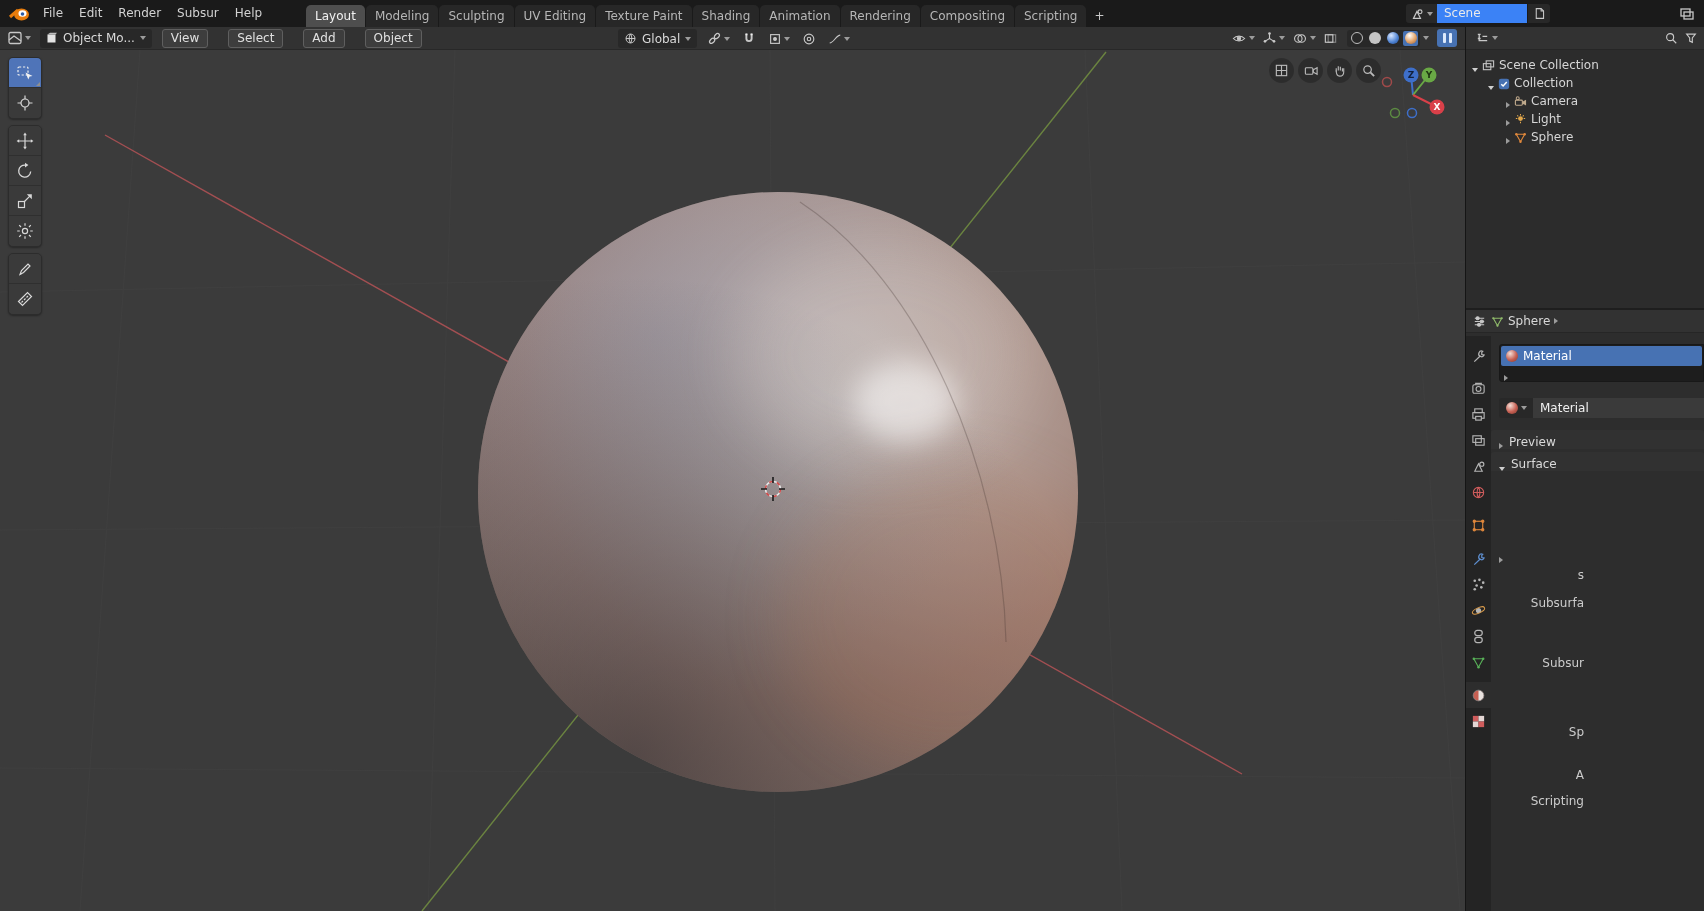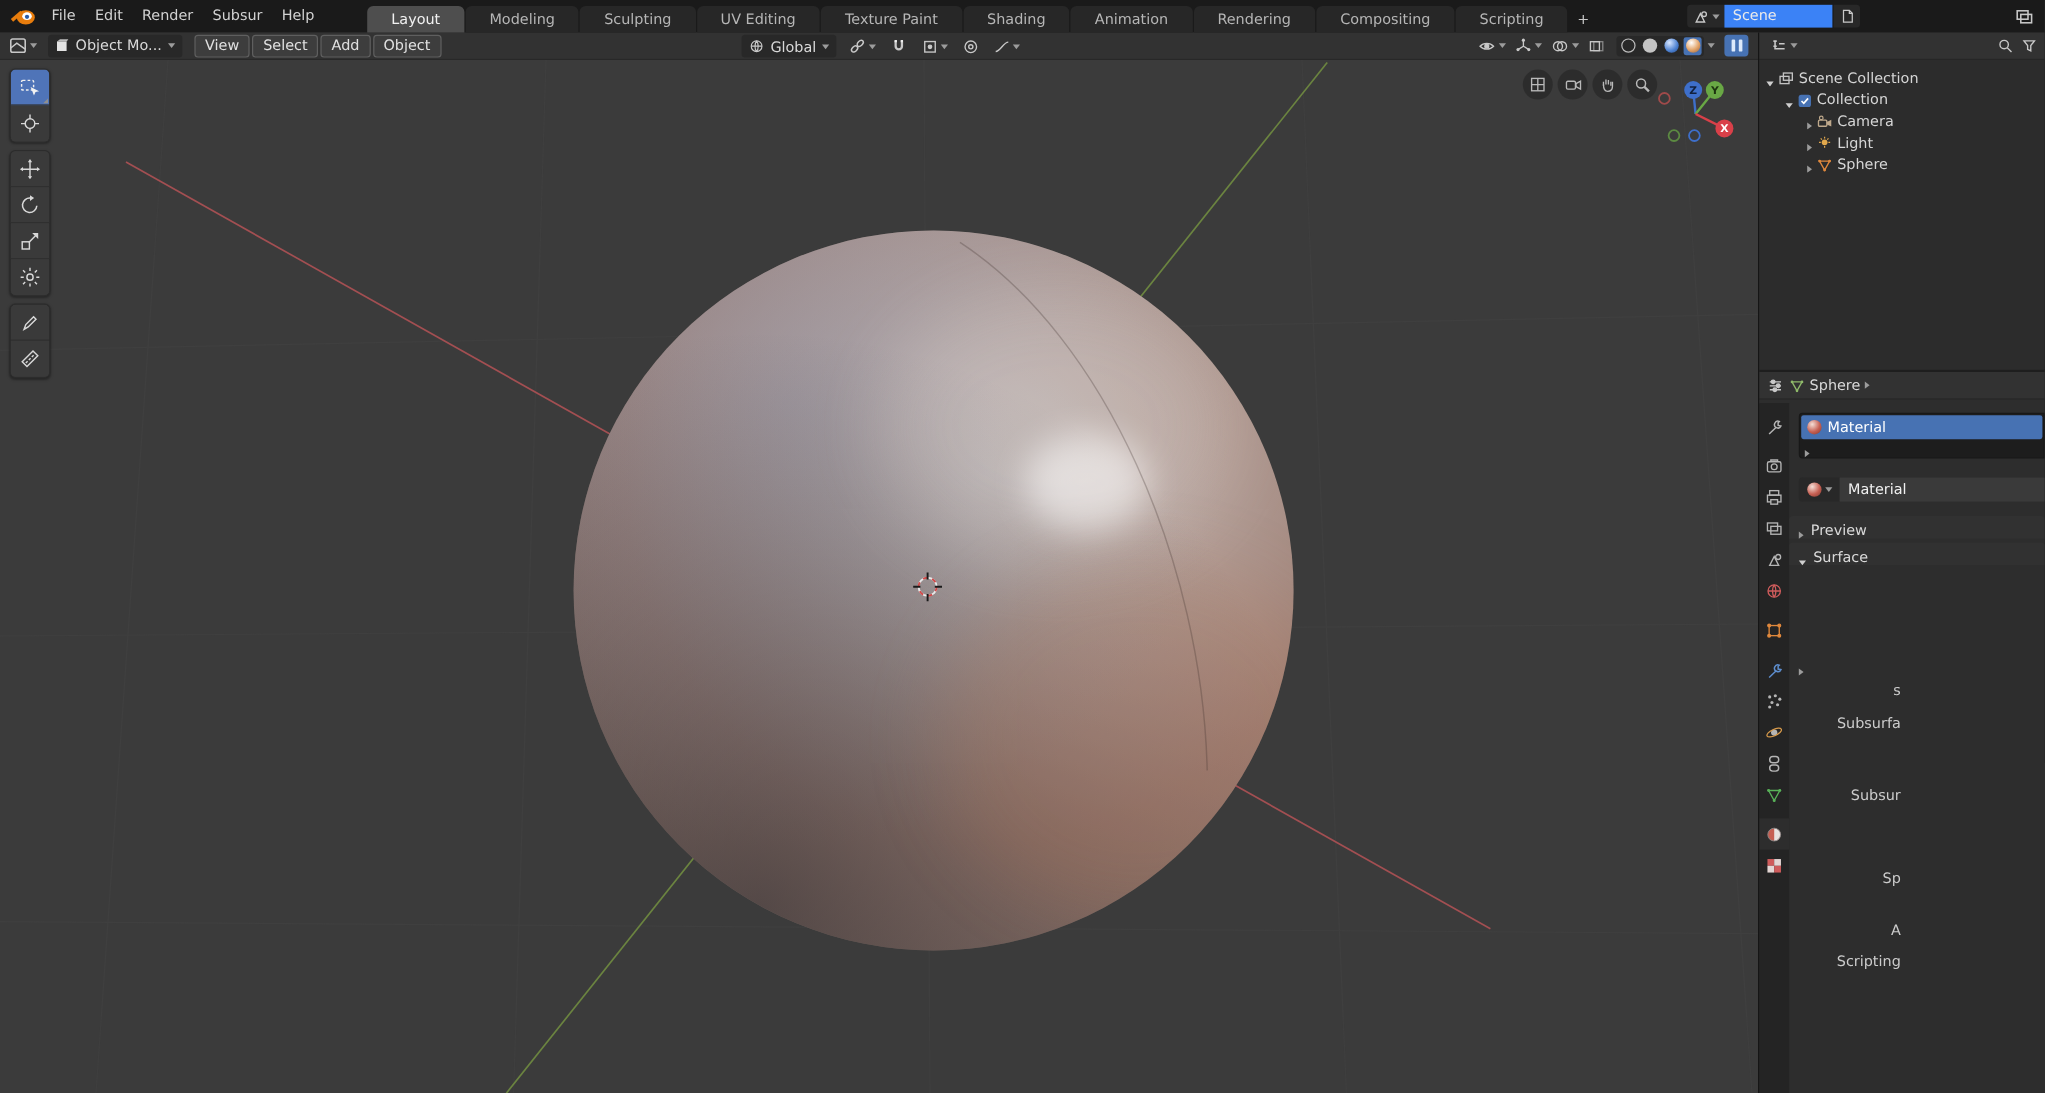--- a/index.html
+++ b/index.html
@@ -6,35 +6,35 @@
 html,body{background:#000}
 #stage{position:relative;width:1704px;height:911px;background:#3b3b3b;overflow:hidden;
   font-family:"DejaVu Sans","Liberation Sans",sans-serif;font-size:12px;color:#d9d9d9;cursor:default}
 svg{display:block}
 
 
 .topbar{position:absolute;left:0;top:0;width:1704px;height:27px;background:#1a1a1a;display:flex;align-items:center;z-index:40}
 .logo{margin:0 5px 0 8px;display:flex;align-items:center}
 .menu-item{padding:0 8px;line-height:27px;color:#d2d2d2;white-space:nowrap}
 .tabs{display:flex;align-items:flex-end;height:27px;margin-left:36px}
-.tab{background:#272727;color:#b6b6b6;padding:5px 20px 5px;border-radius:5px 5px 0 0;margin-right:1px;white-space:nowrap;line-height:12px}
+.tab{background:#272727;color:#b6b6b6;padding:5px 9px 5px;border-radius:5px 5px 0 0;margin-right:1px;white-space:nowrap;line-height:12px}
 .tab.active{background:#4e4e4e;color:#f1f1f1}
 .tab.newtab{background:transparent;color:#c9c9c9;padding:5px 7px}
 .topbar-right{margin-left:auto;display:flex;align-items:center;height:100%}
 .widget{display:flex;align-items:center;background:#282828;height:19px;border-radius:3px 0 0 3px;padding:0 4px;gap:3px}
 .name-field{background:#3b82f6;height:19px;line-height:19px;padding:0 7px;min-width:90px;color:#eaeaea}
 .newbtn{display:flex;align-items:center;justify-content:center;background:#282828;height:19px;width:22px;border-radius:0 3px 3px 0;margin-left:1px}
 .tb-spacer{width:128px}
 .vl-stub{width:26px;display:flex;align-items:center}
 
 
 .vph{position:absolute;left:0;top:27px;width:1465px;height:23px;background:#323232;display:flex;align-items:center;gap:2px;padding:0 4px;border-bottom:1px solid #282828;z-index:30}
 .editor-btn{display:flex;align-items:center;gap:2px;padding:0 3px}
 .mode-widget{display:flex;align-items:center;gap:5px;background:#282828;border-radius:3px;height:19px;padding:0 6px;margin:0 8px 0 4px;white-space:nowrap}
-.hbtn{display:flex;align-items:center;padding:2px 8px;background:#3d3d3d;border:1px solid #5f5f5f;border-radius:3px;line-height:13px;color:#e0e0e0;margin-right:0;white-space:nowrap}
+.hbtn{display:flex;align-items:center;padding:2px 8px;background:#3d3d3d;border:1px solid #5f5f5f;border-radius:3px;line-height:13px;color:#e0e0e0;margin-right:18px;white-space:nowrap}
 .center-group{position:absolute;left:618px;top:2px;display:flex;align-items:center;gap:8px}
 .right-group{position:absolute;right:8px;top:2px;display:flex;align-items:center;gap:3px}
 .icon-btn{display:flex;align-items:center;gap:2px;padding:1px 2px;border-radius:3px}
 .shade-group{display:flex;align-items:center;background:#282828;border-radius:3px;padding:1px 2px;gap:3px;margin-left:4px}
 .shade{width:15px;height:15px;display:flex;align-items:center;justify-content:center;border-radius:2px}
 .shade.active{background:#4772b3}
 .ball{width:12px;height:12px;border-radius:50%}
 .ball.wire{border:1.2px solid #bdbdbd;position:relative}
 .ball.solid{background:#c4c4c4}
 .ball.matprev{background:radial-gradient(circle at 35% 30%,#d7e6ff,#4a7fd0 60%,#2b4c86)}

